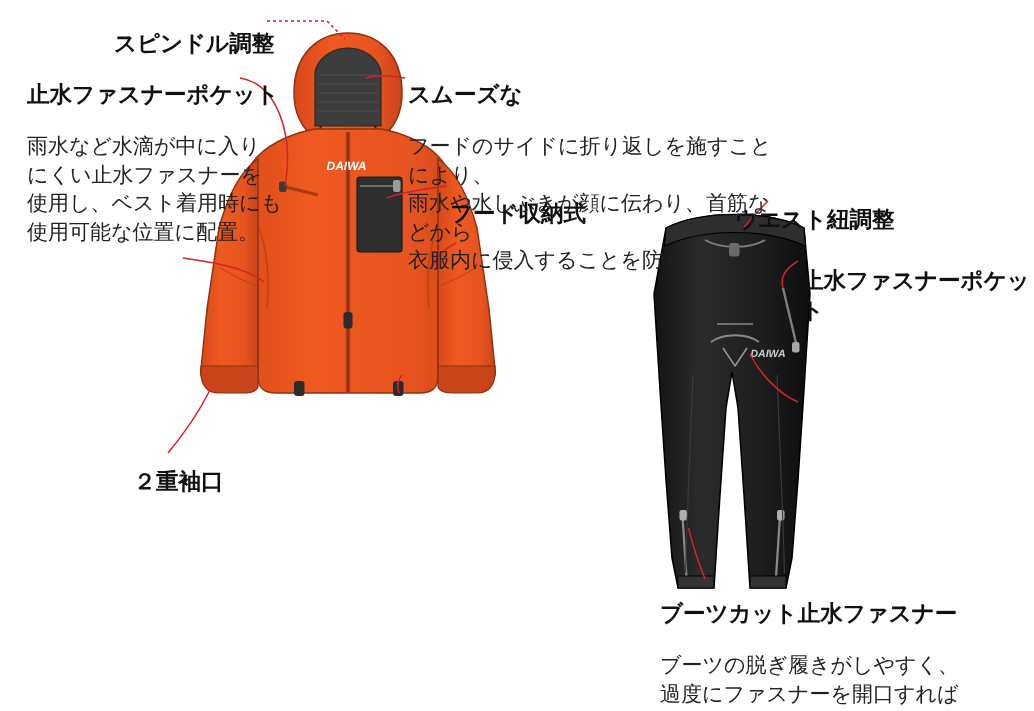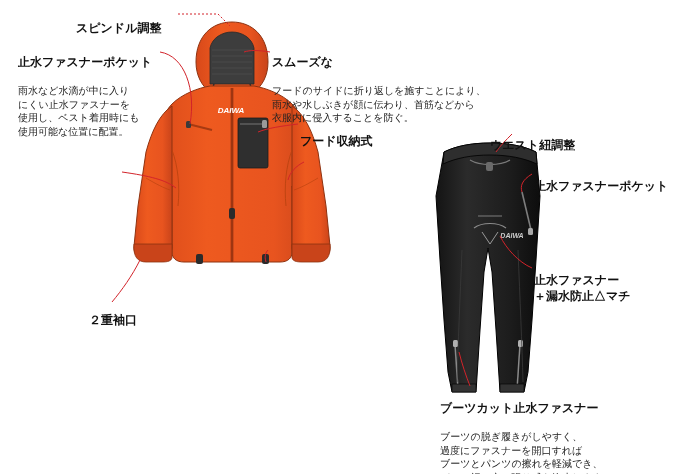--- a/index.html
+++ b/index.html
@@ -18,29 +18,29 @@
   }
   .anno {
     position: absolute;
     font-size: 10px;
     line-height: 1.35;
     white-space: pre-line;
     color: #1a1a1a;
   }
   .anno .hd {
     display: block;
-    font-size: 12px;
+    font-size: 15px;
     font-weight: bold;
     color: #111111;
     margin-bottom: 1px;
     white-space: pre-line;
   }
   .anno .bd {
     display: block;
-    font-size: 10px;
+    font-size: 14px;
     color: #222222;
     white-space: pre-line;
   }
   svg.lines {
     position: absolute;
     left: 0;
     top: 0;
     width: 689px;
     height: 474px;
     pointer-events: none;
@@ -214,25 +214,20 @@
     <span class="bd"></span>
   </div>
 
 
   <div class="anno" style="left:534px; top:164px; width:155px;">
     <span class="hd">止水ファスナーポケット</span>
     <span class="bd"></span>
   </div>
 
 
-  <div class="anno" style="left:534px; top:258px; width:155px;">
-    <span class="hd">止水ファスナー
-＋漏水防止△マチ</span>
-    <span class="bd"></span>
-  </div>
 
 
   <div class="anno" style="left:89px; top:298px; width:230px;">
     <span class="hd">２重袖口</span>
   </div>
 
   <div class="anno" style="left:440px; top:386px; width:265px;">
     <span class="hd">ブーツカット止水ファスナー</span>
     <span class="bd">ブーツの脱ぎ履きがしやすく、
 過度にファスナーを開口すれば

